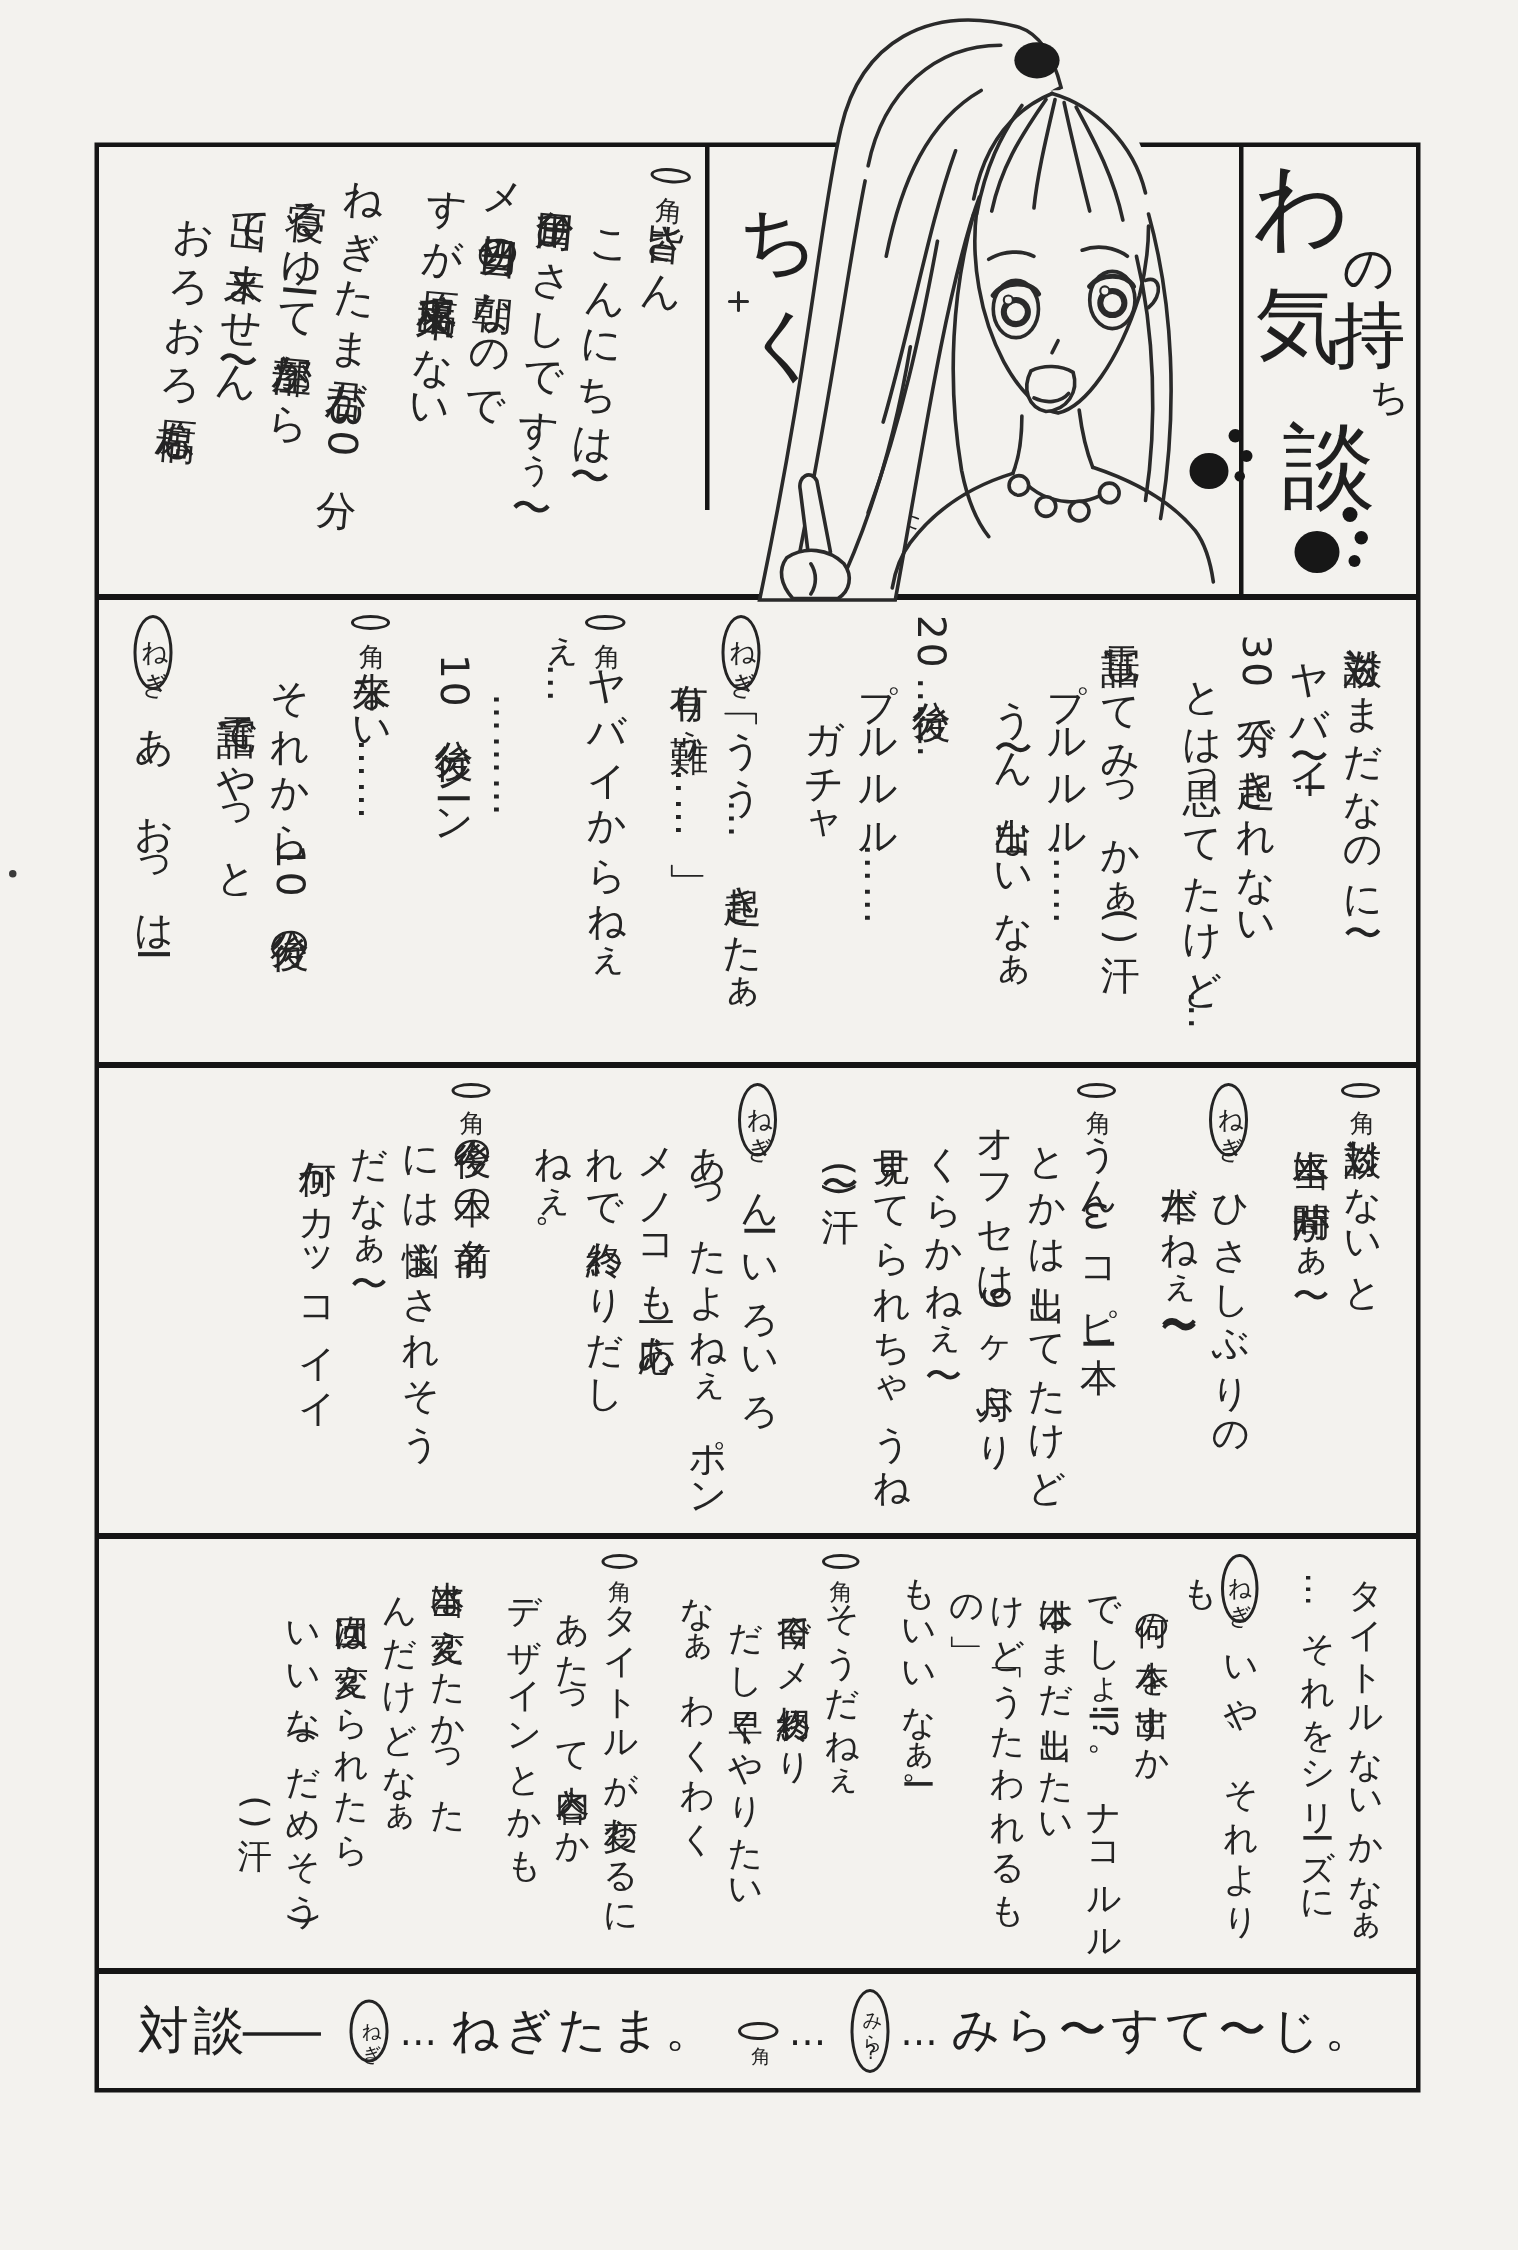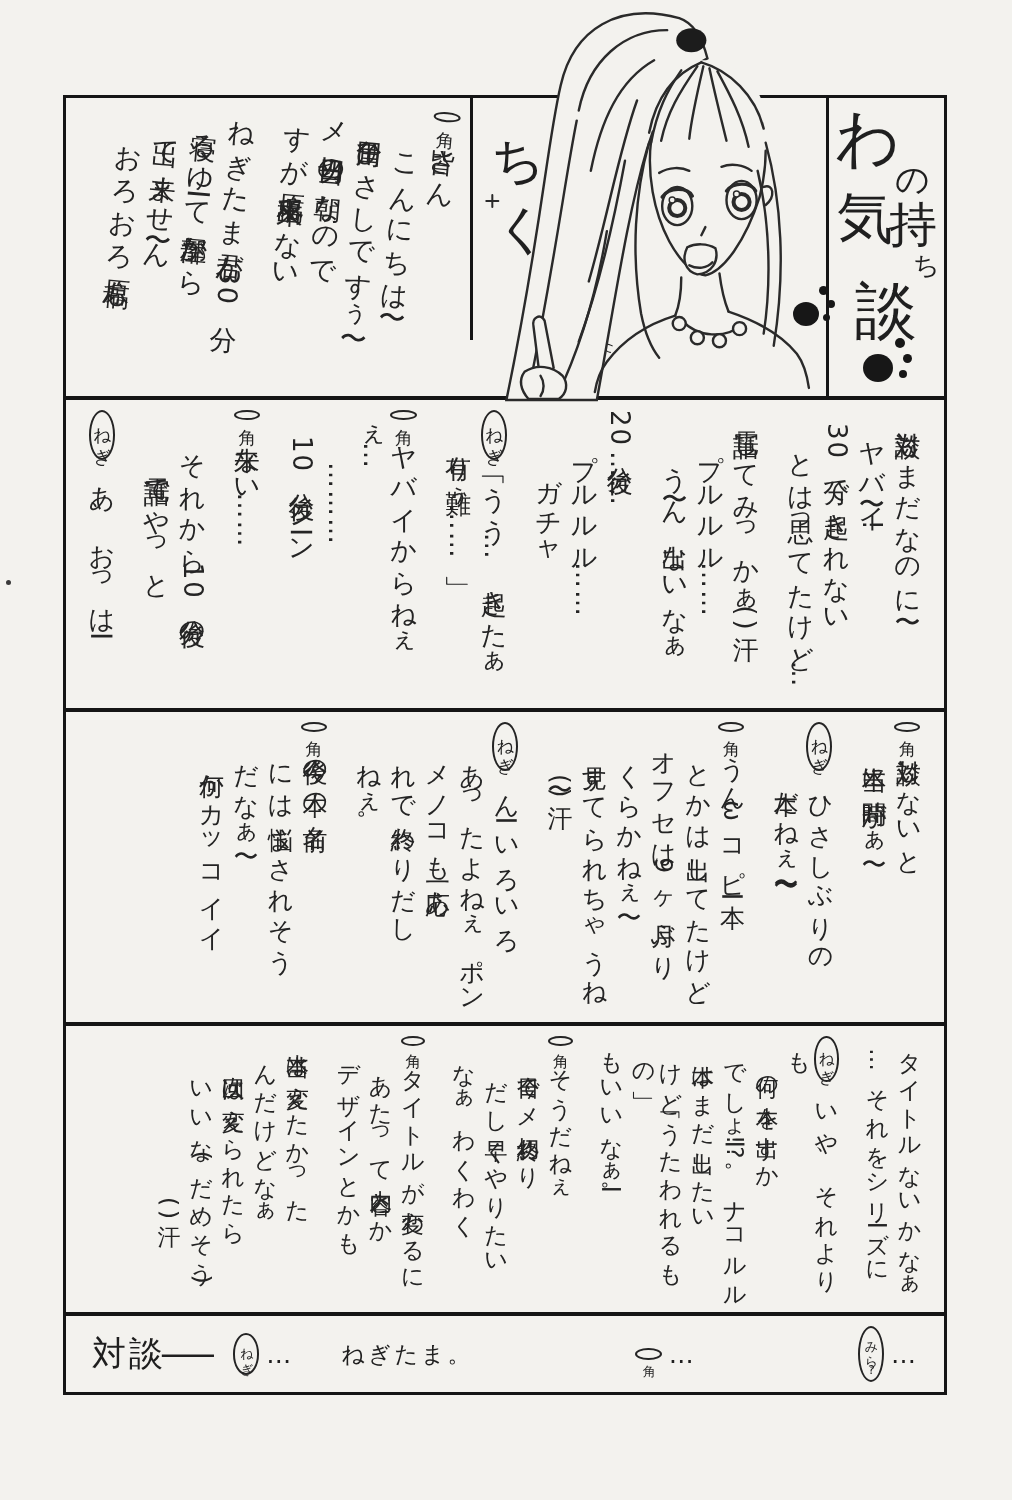--- a/index.html
+++ b/index.html
@@ -83,21 +83,21 @@
   .llabel{font-size:34px;letter-spacing:3px;white-space:nowrap;}
   .ldash{display:inline-block;transform:scaleX(1.7);margin:0 10px 0 6px;}
   .lentries{display:flex;flex:1;justify-content:space-between;align-items:center;margin-left:14px;}
   .lentry{display:flex;align-items:center;gap:7px;}
   .lmark{
     writing-mode:vertical-rl;text-orientation:upright;
     font-size:13px;line-height:1.1;border:2px solid #242424;border-radius:50%;
     padding:4px 4px;letter-spacing:0;
   }
   .ldots{font-size:25px;letter-spacing:2px;}
-  .lname{font-size:23px;letter-spacing:3px;margin-left:41px;}
+  .lname{font-size:32px;letter-spacing:3px;}
 
   .illo{position:absolute;left:428px;top:0;width:402px;height:402px;pointer-events:none;}
   .speck{position:absolute;left:6px;top:580px;width:5px;height:5px;background:#3a3a3a;border-radius:50%;}
 </style>
 </head>
 <body>
 
 <div class="page">
   <span class="speck"></span>
 
@@ -223,20 +223,21 @@
             <span class="ldots">…</span>
             <span class="lname">ねぎたま。</span>
           </span>
           <span class="lentry">
             <span class="lmark">角</span>
             <span class="ldots">…</span>
           </span>
           <span class="lentry">
             <span class="lmark">みら?</span>
             <span class="ldots">…</span>
+            <span class="lname">みら〜すて〜じ。</span>
           </span>
         </span>
     </div>
   </div>
 
   <svg class="illo" viewBox="0 0 400 400" fill="none" stroke="#2a2a2a" stroke-width="2.4" stroke-linecap="round">
 
     <path d="M250,18 C190,2 145,28 132,85 C118,145 112,235 78,398 L168,398 C186,300 198,215 218,148 C232,102 252,70 278,58 C272,34 262,22 250,18 Z" fill="#f3f2ee"></path>
     <path d="M238,30 C195,30 160,60 150,110"></path>
     <path d="M225,60 C190,80 172,120 162,170"></path>

